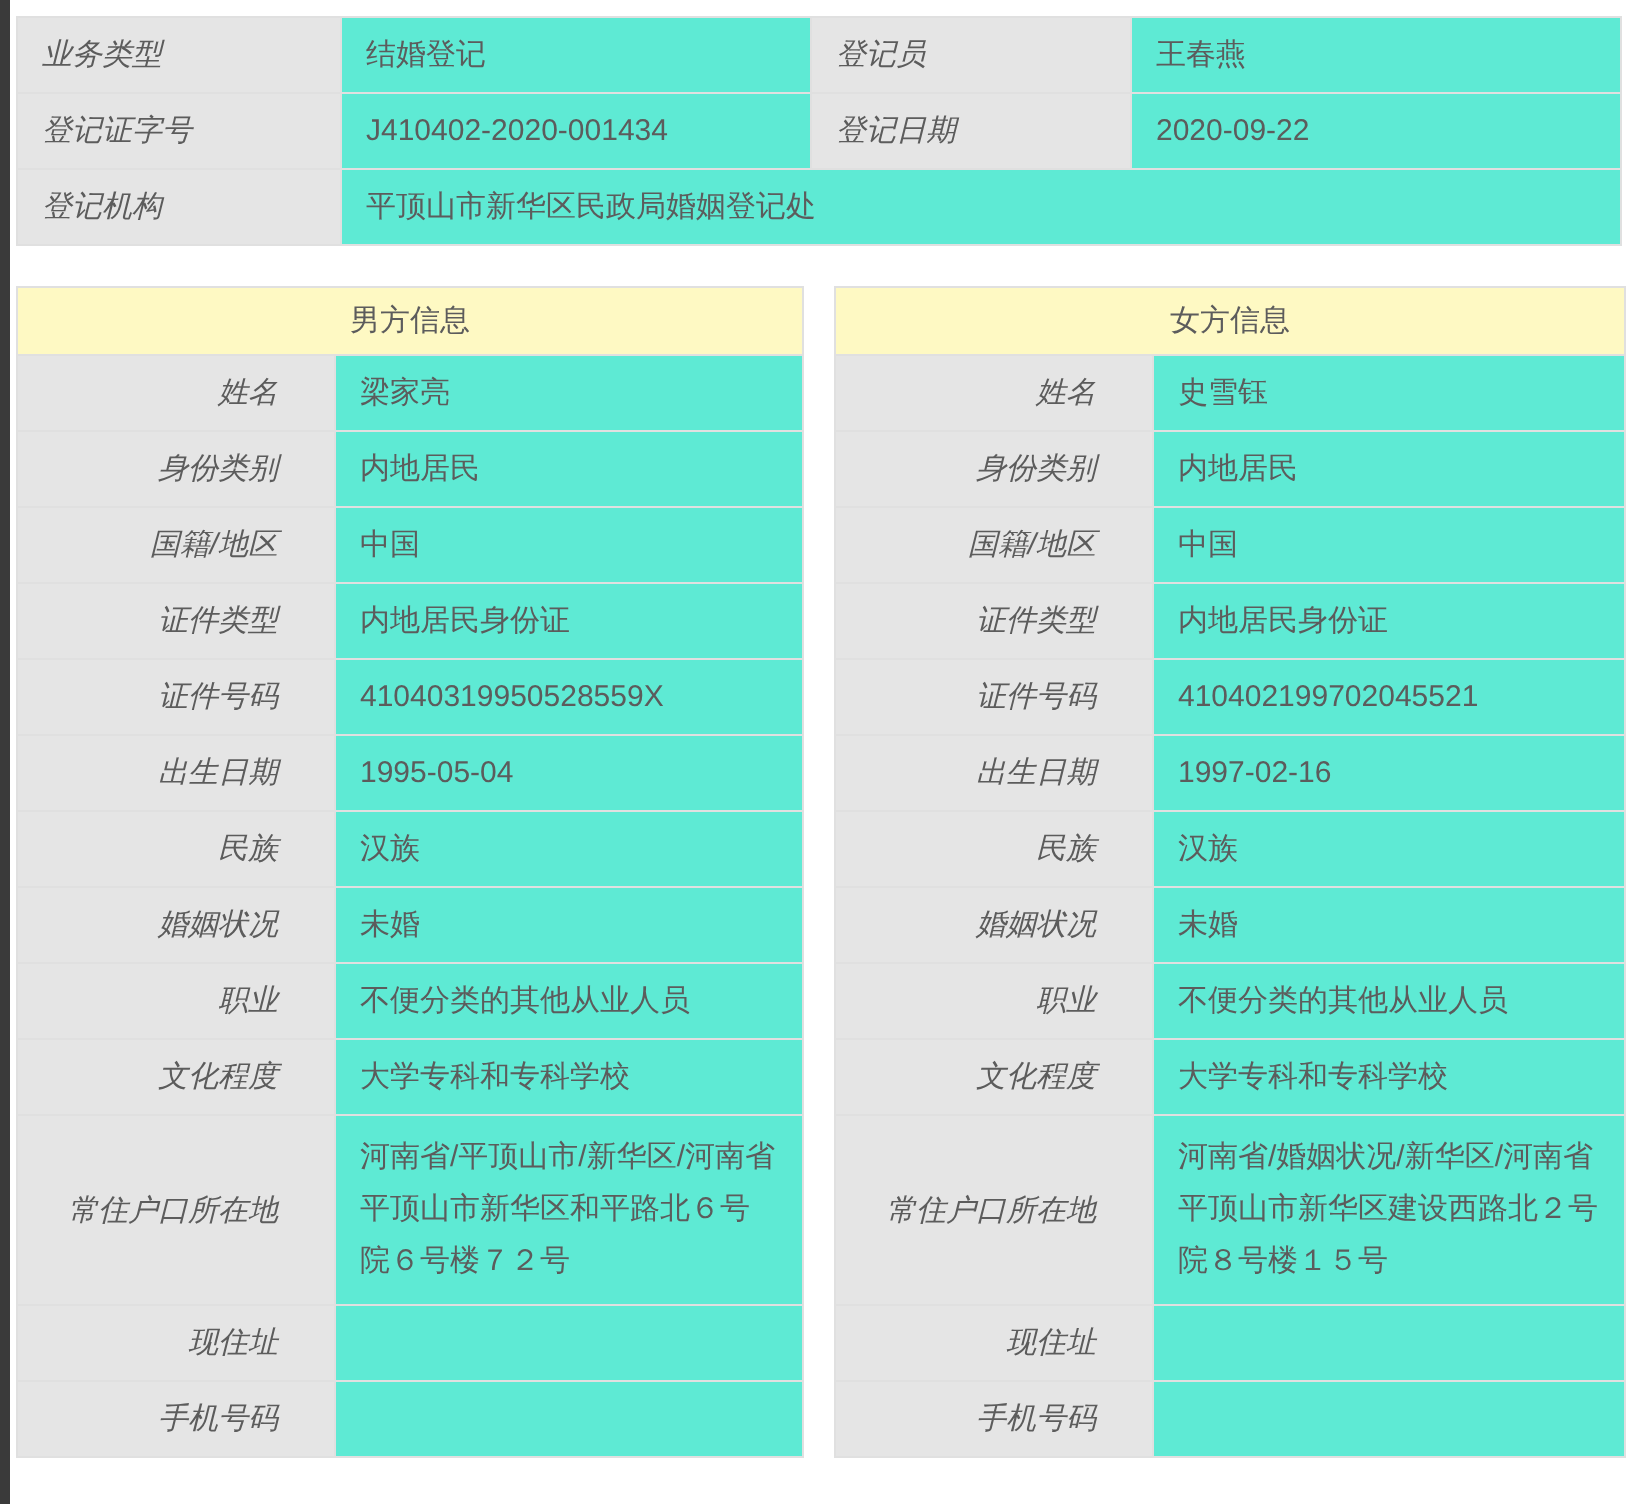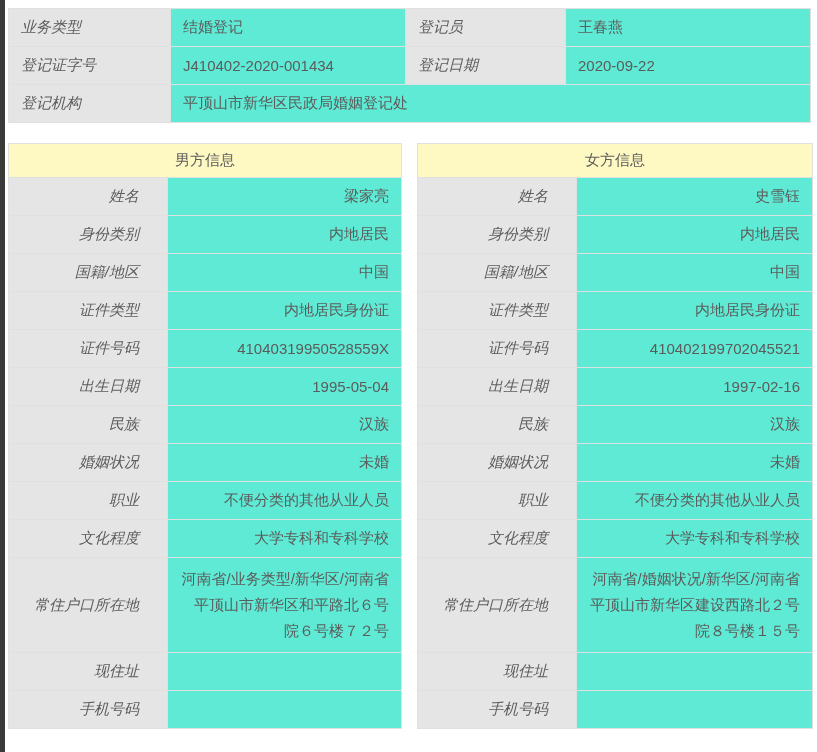--- a/index.html
+++ b/index.html
@@ -35,21 +35,21 @@
   .bottom { display: flex; margin-top: 20px; }
   .t-person { width: 393px; }
   .t-person.right { width: 395px; margin-left: 15px; }
   .t-person .hdr {
     background: #fef9c3;
     text-align: center;
     height: 34px;
     padding: 0 10px;
   }
   .t-person .lbl { text-align: right; padding: 0 28px 0 8px; }
-  .t-person .val { padding: 6px 12px; text-align: right; }
+  .t-person .val { padding: 6px 12px; }
   .t-person .val.wrap {
     line-height: 26px;
     word-break: break-all;
     white-space: normal;
     padding: 8px 12px;
   }
   .t-person tr.addr td { height: 86px; }
 </style>
 </head>
 <body>
@@ -131,21 +131,21 @@
       <tr>
         <td class="lbl">职业</td>
         <td class="val">不便分类的其他从业人员</td>
       </tr>
       <tr>
         <td class="lbl">文化程度</td>
         <td class="val">大学专科和专科学校</td>
       </tr>
       <tr class="addr">
         <td class="lbl">常住户口所在地</td>
-        <td class="val wrap">河南省/业务类型/新华区/河南省平顶山市新华区和平路北６号院６号楼７２号</td>
+        <td class="val wrap">河南省/平顶山市/新华区/河南省平顶山市新华区和平路北６号院６号楼７２号</td>
       </tr>
       <tr>
         <td class="lbl">现住址</td>
         <td class="val"></td>
       </tr>
       <tr>
         <td class="lbl">手机号码</td>
         <td class="val"></td>
       </tr>
     </tbody>

